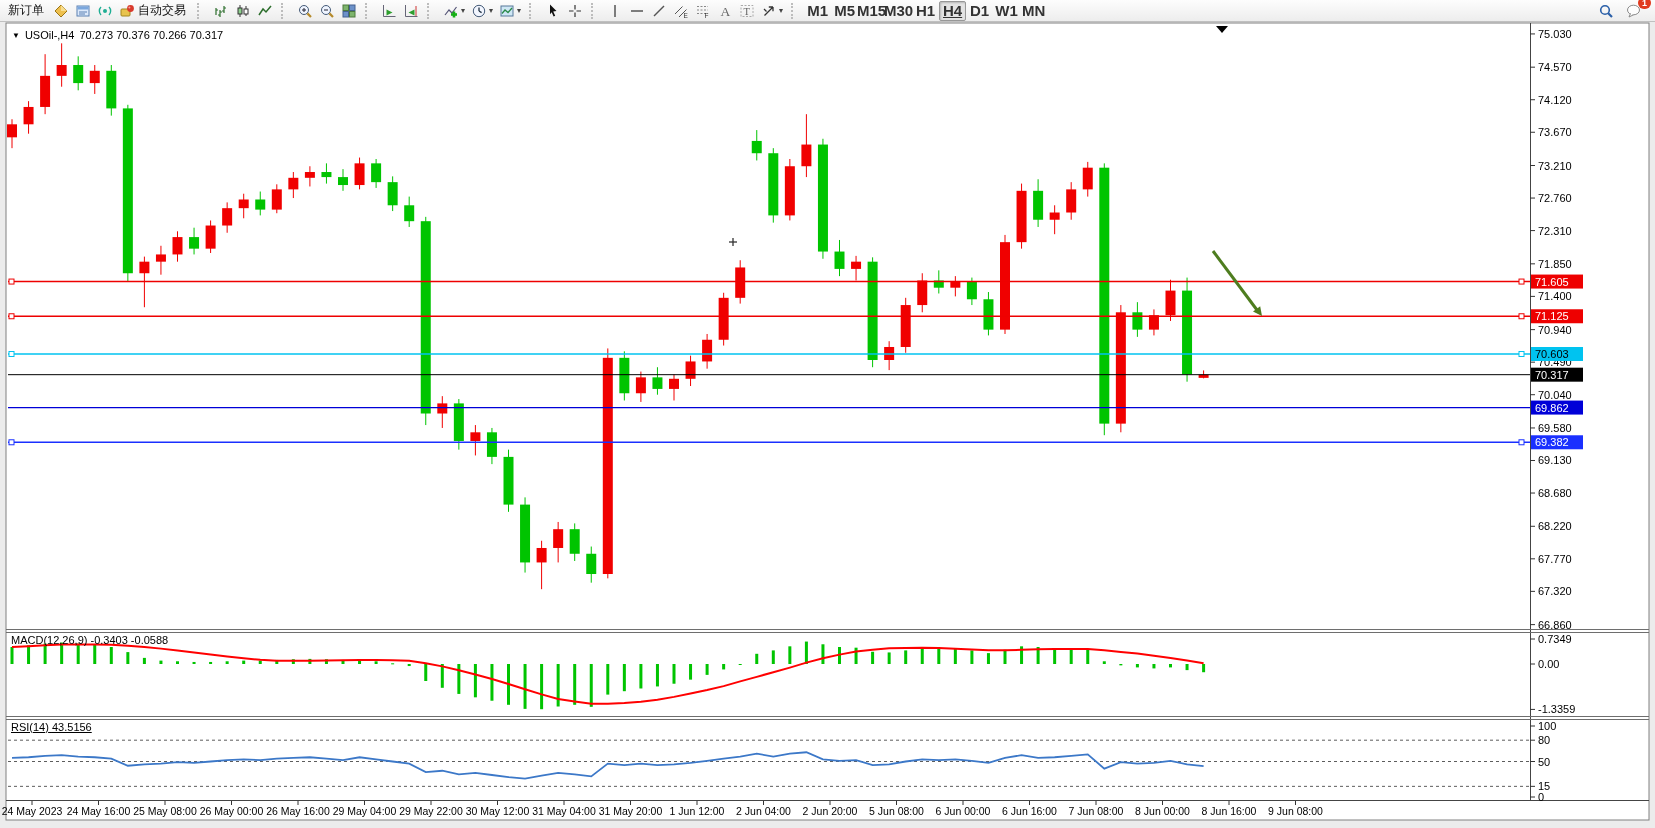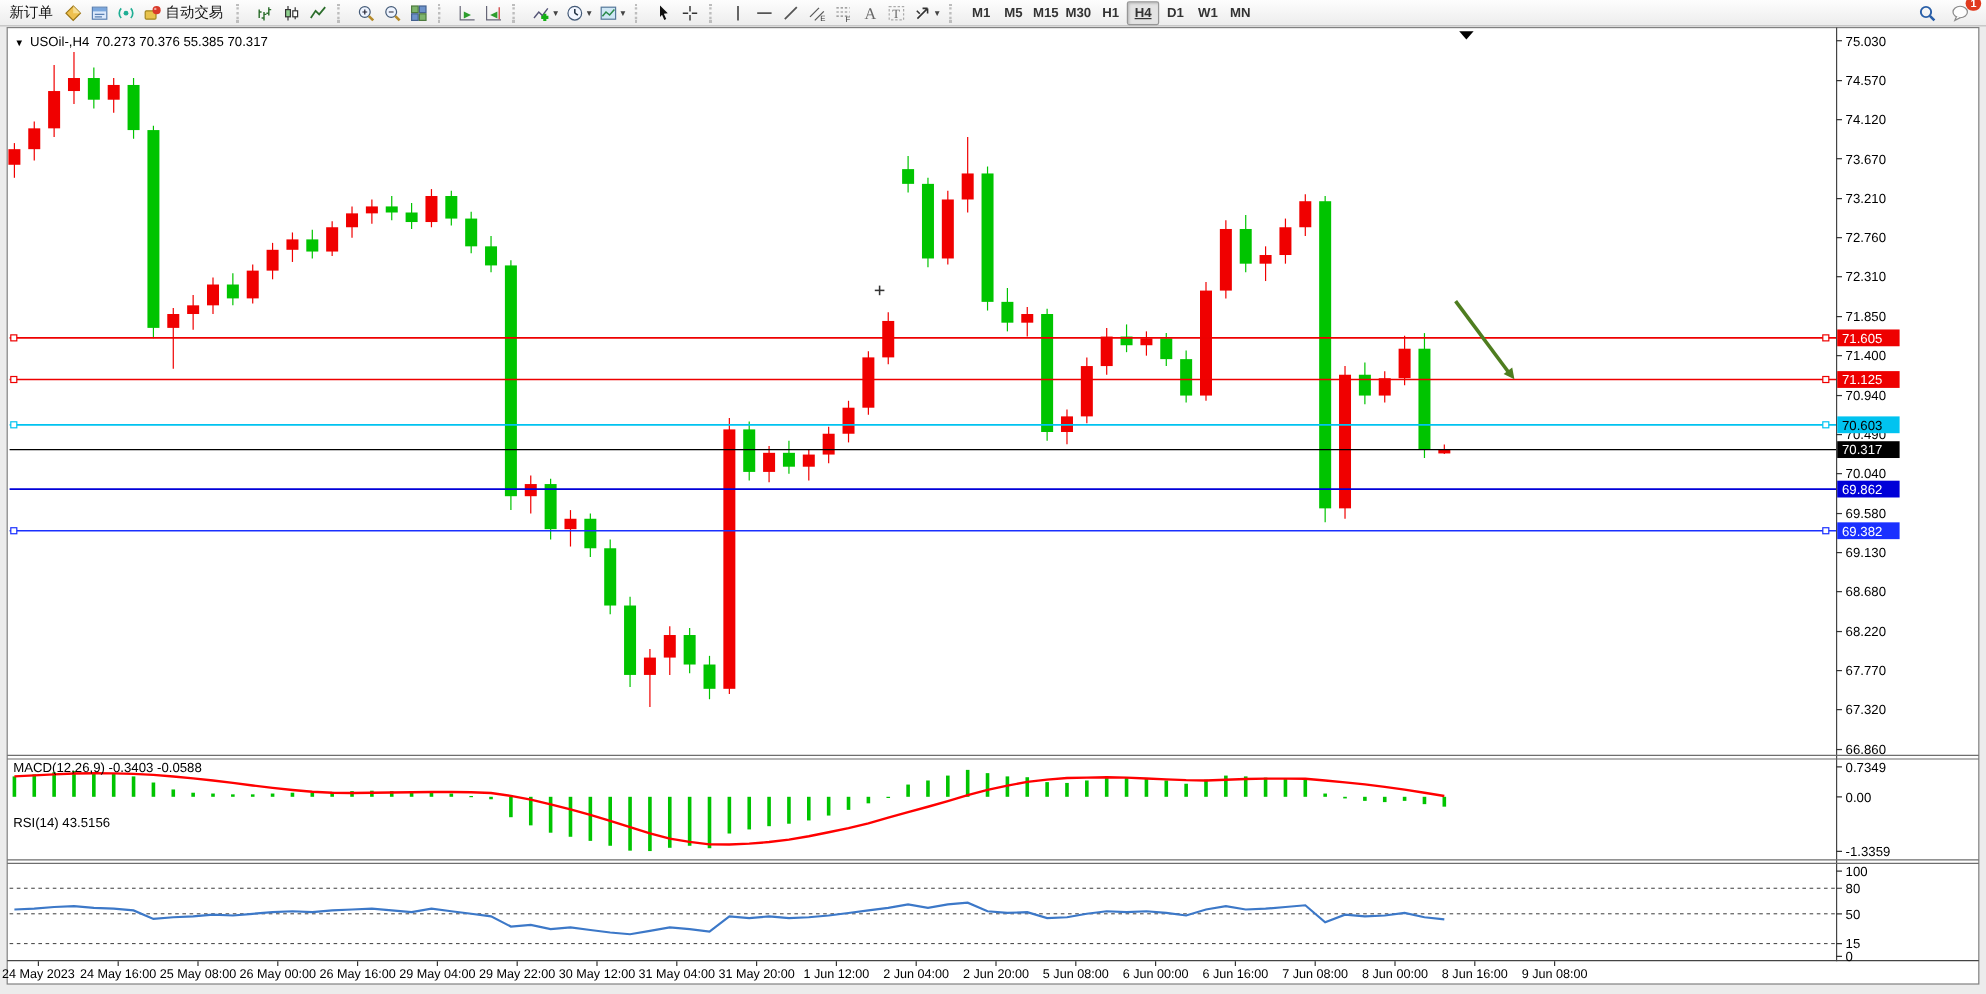--- a/index.html
+++ b/index.html
@@ -4,34 +4,34 @@
 <style>
   html,body{margin:0;padding:0;width:1655px;height:828px;overflow:hidden;
     background:#e8e8e8;font-family:"Liberation Sans",sans-serif;position:relative;}
   .toolbar{position:absolute;top:0;left:0;width:1655px;height:22px;
     background:linear-gradient(#fdfdfd,#ededed);border-bottom:1px solid #c0c0c0;
     display:flex;align-items:center;padding-left:2px;box-sizing:border-box;z-index:20;}
   .tbtn{height:20px;min-width:20px;display:flex;align-items:center;justify-content:center;
     padding:0 2px;border:1px solid transparent;border-radius:2px;box-sizing:border-box;}
   .tbtn svg{display:block;}
   .tlabel{font-size:12px;color:#111;padding:0 3px;white-space:nowrap;}
-  .tf{font-size:11px;font-weight:bold;color:#333;width:27px;}
+  .tf{font-size:15px;font-weight:bold;color:#333;width:27px;}
   .tbtn.active{background:#e3e3e3;border:1px solid #979797;box-shadow:inset 1px 1px 2px rgba(0,0,0,.2);text-decoration:underline;}
   .sep{width:7px;height:16px;border-left:2px dotted #bdbdbd;margin:0 4px 0 5px;}
   .caret{font-size:8px;color:#444;margin-left:2px;}
   .toolbar-right{margin-left:auto;display:flex;align-items:center;margin-right:10px;gap:6px;}
   .badge-wrap{position:relative;}
   .badge{position:absolute;top:-4px;right:-6px;background:#e03a1e;color:#fff;
     font-size:9px;font-weight:bold;border-radius:8px;padding:1px 4px;line-height:10px;}
   #chart-svg{position:absolute;top:0;left:0;z-index:1;}
   .overlay-label{position:absolute;z-index:5;font-size:11px;color:#000;white-space:nowrap;}
   .chart-title{left:12px;top:29px;display:flex;align-items:center;gap:5px;}
   .tri{font-size:8px;color:#000;}
   .macd-label{left:11px;top:634px;}
-  .rsi-label{left:11px;top:680px;}
+  .rsi-label{left:11px;top:721px;text-decoration:underline;}
 </style>
 </head>
 <body>
 
 <div class="toolbar" id="toolbar">
     <div class="tbtn">
       <span class="tlabel">新订单</span>
     </div>
     <div class="tbtn">
       <svg width="16" height="16" viewBox="0 0 16 16">
@@ -613,20 +613,20 @@
       <line x1="1229" y1="801" x2="1229" y2="805" stroke="#333"></line>
       <text x="1229" y="815" font-size="10.5" font-family="Liberation Sans,sans-serif" fill="#000" text-anchor="middle">8 Jun 16:00</text>
       <line x1="1295.5" y1="801" x2="1295.5" y2="805" stroke="#333"></line>
       <text x="1295.5" y="815" font-size="10.5" font-family="Liberation Sans,sans-serif" fill="#000" text-anchor="middle">9 Jun 08:00</text>
     </g>
   </svg>
 
 <div class="overlay-label chart-title">
   <span class="tri">▼</span>
   <span>USOil-,H4</span>
-  <span>70.273 70.376 55.385 70.317</span>
+  <span>70.273 70.376 70.266 70.317</span>
 </div>
 <div class="overlay-label macd-label">
   <span>MACD(12,26,9)</span>&nbsp;<span>-0.3403</span>&nbsp;<span>-0.0588</span>
 </div>
 <div class="overlay-label rsi-label">
   <span>RSI(14)</span>&nbsp;<span>43.5156</span>
 </div>
 
 </body></html>

